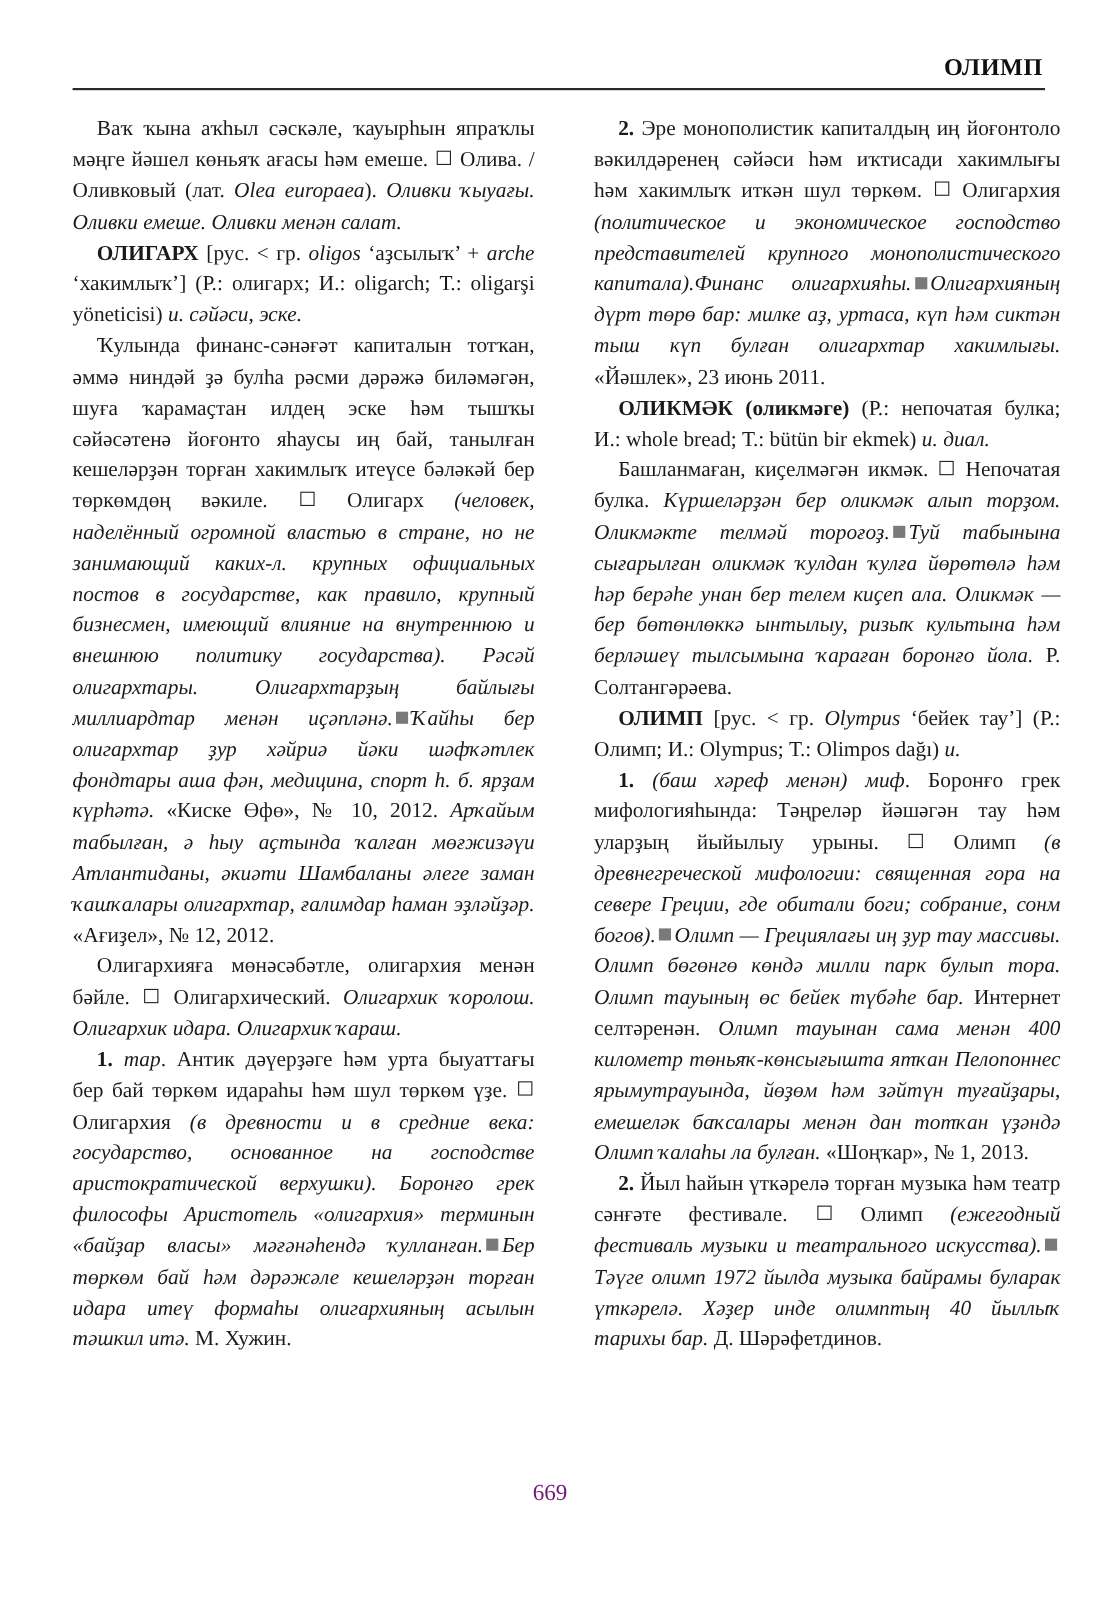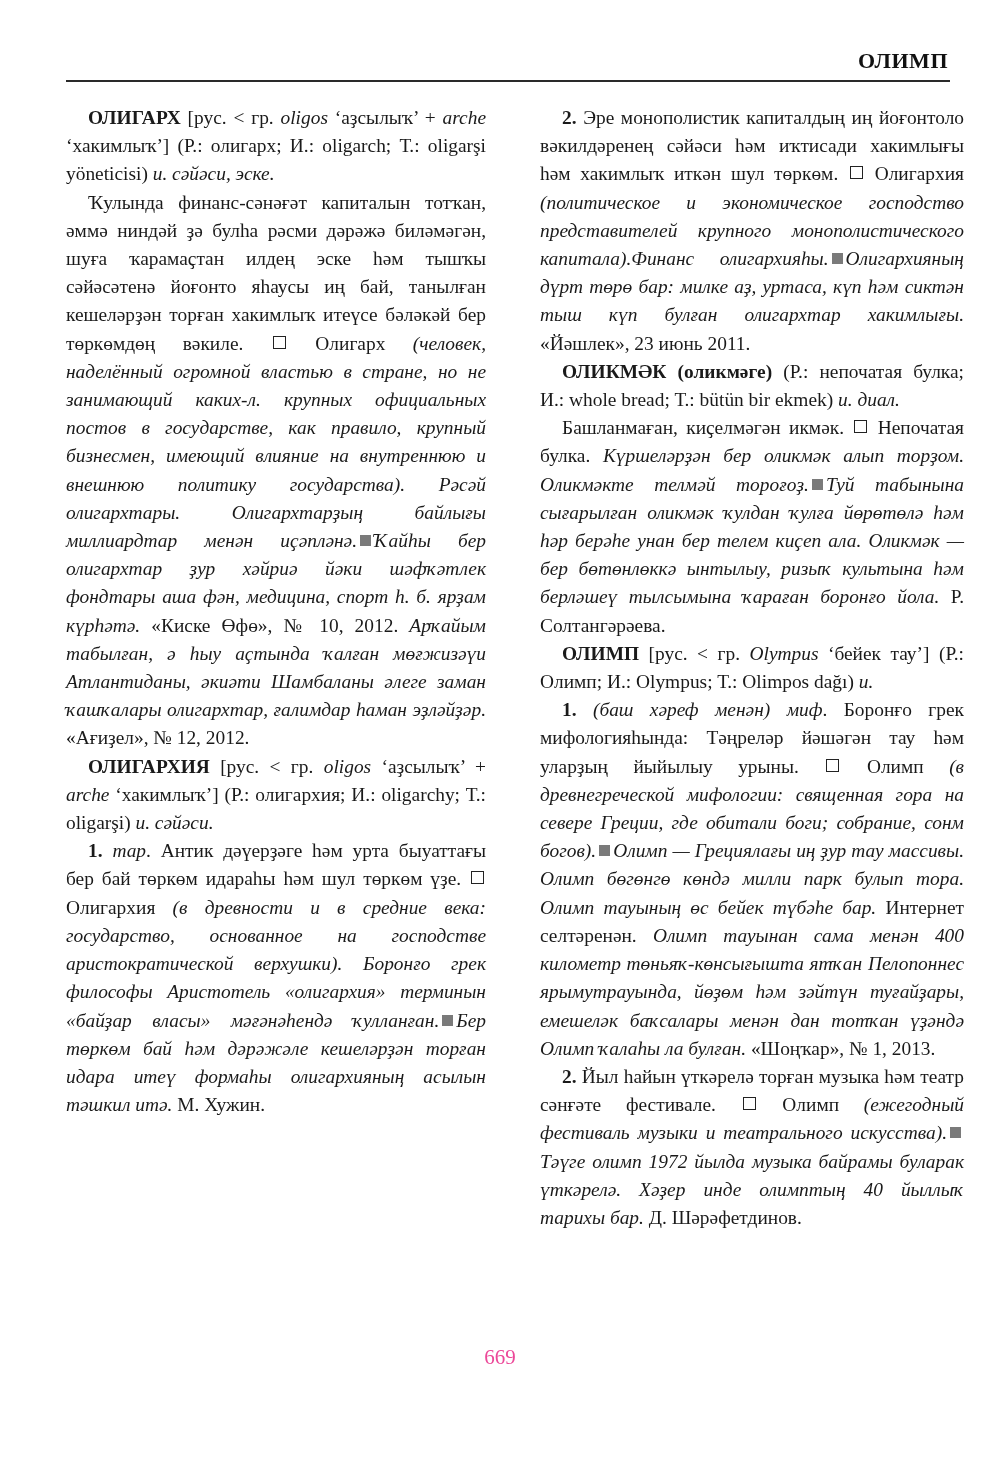--- a/index.html
+++ b/index.html
@@ -12,32 +12,33 @@
          font-size: 19.4px; line-height: 28.2px; text-align: justify; hyphens: manual; }
   .col-left { left: 66px; }
   .col-right { left: 540px; width: 424px; }
   .para { margin: 0; text-indent: 0; }
   .para.indent { text-indent: 22px; }
   .b { font-weight: bold; }
   .i { font-style: italic; }
   .box { display: inline-block; width: 11px; height: 11px; border: 1.3px solid #222; vertical-align: 1px; margin: 0 2px; }
   .sq { display: inline-block; width: 11px; height: 11px; background: #7a7a7a; vertical-align: 1px; margin: 0 3px; }
   .folio { position: absolute; top: 1345px; left: 0; width: 1000px; text-align: center;
-           font-family: "Liberation Serif", serif; font-size: 21px; color: #ec4899; }
+           font-family: "Liberation Serif", serif; font-size: 21px; color: #701a75; }
 </style>
 </head>
 <body>
 
 <div class="running-head">ОЛИМП</div>
 <div class="rule"></div>
 
 <div class="col col-left">
+    <p class="para indent"><span>Ваҡ ҡына аҡһыл сәскәле, ҡауырһын япраҡлы мәңге йәшел көньяҡ ағасы һәм емеше. </span><span class="box"></span><span> Олива. / Оливковый (лат. </span><span class="i">Olea europaea</span><span>). </span><span class="i">Оливки ҡыуағы. Оливки емеше. Оливки менән салат.</span></p>
     <p class="para indent"><span class="b">ОЛИГАРХ</span><span> [рус. &lt; гр. </span><span class="i">oligos</span><span> ‘аҙсылыҡ’ + </span><span class="i">arche</span><span> ‘хакимлыҡ’] (Р.: олигарх; И.: oligarch; Т.: oligarşi yöneticisi) </span><span class="i">и. сәйәси, эске.</span></p>
     <p class="para indent"><span>Ҡулында финанс-сәнәғәт капиталын тотҡан, әммә ниндәй ҙә булһа рәсми дәрәжә биләмәгән, шуға ҡарамаҫтан илдең эске һәм тышҡы сәйәсәтенә йоғонто яһаусы иң бай, танылған кешеләрҙән торған хакимлыҡ итеүсе бәләкәй бер төркөмдөң вәкиле. </span><span class="box"></span><span> Олигарх </span><span class="i">(человек, наделённый огромной властью в стране, но не занимающий каких-л. крупных официальных постов в государстве, как правило, крупный бизнесмен, имеющий влияние на внутреннюю и внешнюю политику государства). Рәсәй олигархтары. Олигархтарҙың байлығы миллиардтар менән иҫәпләнә.</span><span class="sq"></span><span class="i">Ҡайһы бер олигархтар ҙур хәйриә йәки шәфҡәтлек фондтары аша фән, медицина, спорт һ. б. ярҙам күрһәтә.</span><span> «Киске Өфө», № 10, 2012. </span><span class="i">Арҡайым табылған, ә һыу аҫтында ҡалған мөғжизәүи Атлантиданы, әкиәти Шамбаланы әлеге заман ҡашҡалары олигархтар, ғалимдар һаман эҙләйҙәр.</span><span> «Ағиҙел», № 12, 2012.</span></p>
-    <p class="para indent"><span class="b">ОЛИГАРХИЯ</span><span> [рус. &lt; гр. </span><span class="i">oligos</span><span> ‘аҙсылыҡ’ + </span><span class="i">arche</span><span> ‘хакимлыҡ’] (Р.: олигархия; И.: oligarchy; Т.: oligarşi) </span><span class="i">и. сәйәси.</span></p>
+    <p class="para indent"><span>Олигархияға мөнәсәбәтле, олигархия менән бәйле. </span><span class="box"></span><span> Олигархический. </span><span class="i">Олигархик ҡоролош. Олигархик идара. Олигархик ҡараш.</span></p>
     <p class="para indent"><span class="b">1. </span><span class="i">тар</span><span>. Антик дәүерҙәге һәм урта быуаттағы бер бай төркөм идараһы һәм шул төркөм үҙе. </span><span class="box"></span><span> Олигархия </span><span class="i">(в древности и в средние века: государство, основанное на господстве аристократической верхушки). Боронғо грек философы Аристотель «олигархия» терминын «байҙар власы» мәғәнәһендә ҡулланған.</span><span class="sq"></span><span class="i">Бер төркөм бай һәм дәрәжәле кешеләрҙән торған идара итеү формаһы олигархияның асылын тәшкил итә.</span><span> М. Хужин.</span></p>
   </div>
 <div class="col col-right">
     <p class="para indent"><span class="b">2. </span><span>Эре монополистик капиталдың иң йоғонтоло вәкилдәренең сәйәси һәм иҡтисади хакимлығы һәм хакимлыҡ иткән шул төркөм. </span><span class="box"></span><span> Олигархия </span><span class="i">(политическое и экономическое господство представителей крупного монополистического капитала).Финанс олигархияһы.</span><span class="sq"></span><span class="i">Олигархияның дүрт төрө бар: милке аҙ, уртаса, күп һәм сиктән тыш күп булған олигархтар хакимлығы.</span><span> «Йәшлек», 23 июнь 2011.</span></p>
     <p class="para indent"><span class="b">ОЛИКМӘК (оликмәге)</span><span> (Р.: непочатая булка; И.: whole bread; Т.: bütün bir ekmek) </span><span class="i">и. диал.</span></p>
     <p class="para indent"><span>Башланмаған, киҫелмәгән икмәк. </span><span class="box"></span><span> Непочатая булка. </span><span class="i">Күршеләрҙән бер оликмәк алып торҙом. Оликмәкте телмәй тороғоҙ.</span><span class="sq"></span><span class="i">Туй табынына сығарылған оликмәк ҡулдан ҡулға йөрөтөлә һәм һәр берәһе унан бер телем киҫеп ала. Оликмәк — бер бөтөнлөккә ынтылыу, ризыҡ культына һәм берләшеү тылсымына ҡараған боронғо йола.</span><span> Р. Солтангәрәева.</span></p>
     <p class="para indent"><span class="b">ОЛИМП</span><span> [рус. &lt; гр. </span><span class="i">Olympus</span><span> ‘бейек тау’] (Р.: Олимп; И.: Olympus; Т.: Olimpos dağı) </span><span class="i">и.</span></p>
     <p class="para indent"><span class="b">1. </span><span class="i">(баш хәреф менән) миф</span><span>. Боронғо грек мифологияһында: Тәңреләр йәшәгән тау һәм уларҙың йыйылыу урыны. </span><span class="box"></span><span> Олимп </span><span class="i">(в древнегреческой мифологии: священная гора на севере Греции, где обитали боги; собрание, сонм богов).</span><span class="sq"></span><span class="i">Олимп — Грециялағы иң ҙур тау массивы. Олимп бөгөнгө көндә милли парк булып тора. Олимп тауының өс бейек түбәһе бар.</span><span> Интернет селтәренән. </span><span class="i">Олимп тауынан сама менән 400 километр төньяҡ-көнсығышта ятҡан Пелопоннес ярымутрауында, йөҙөм һәм зәйтүн туғайҙары, емешеләк баҡсалары менән дан тотҡан үҙәндә Олимп ҡалаһы ла булған.</span><span> «Шоңҡар», № 1, 2013.</span></p>
     <p class="para indent"><span class="b">2. </span><span>Йыл һайын үткәрелә торған музыка һәм театр сәнғәте фестивале. </span><span class="box"></span><span> Олимп </span><span class="i">(ежегодный фестиваль музыки и театрального искусства).</span><span class="sq"></span><span class="i">Тәүге олимп 1972 йылда музыка байрамы буларак үткәрелә. Хәҙер инде олимптың 40 йыллыҡ тарихы бар.</span><span> Д. Шәрәфетдинов.</span></p>
   </div>

